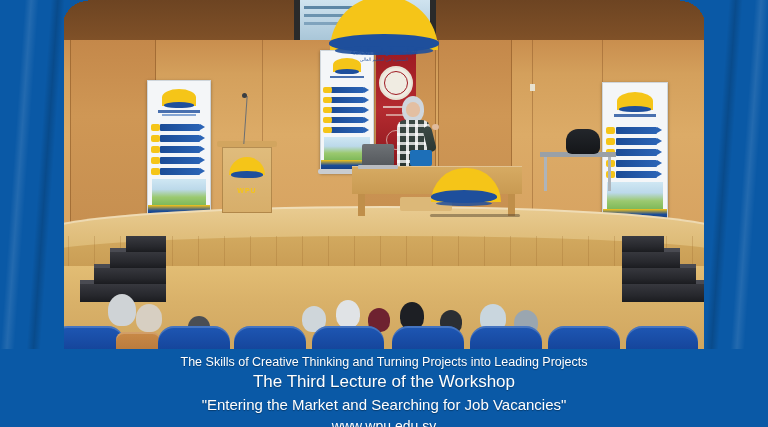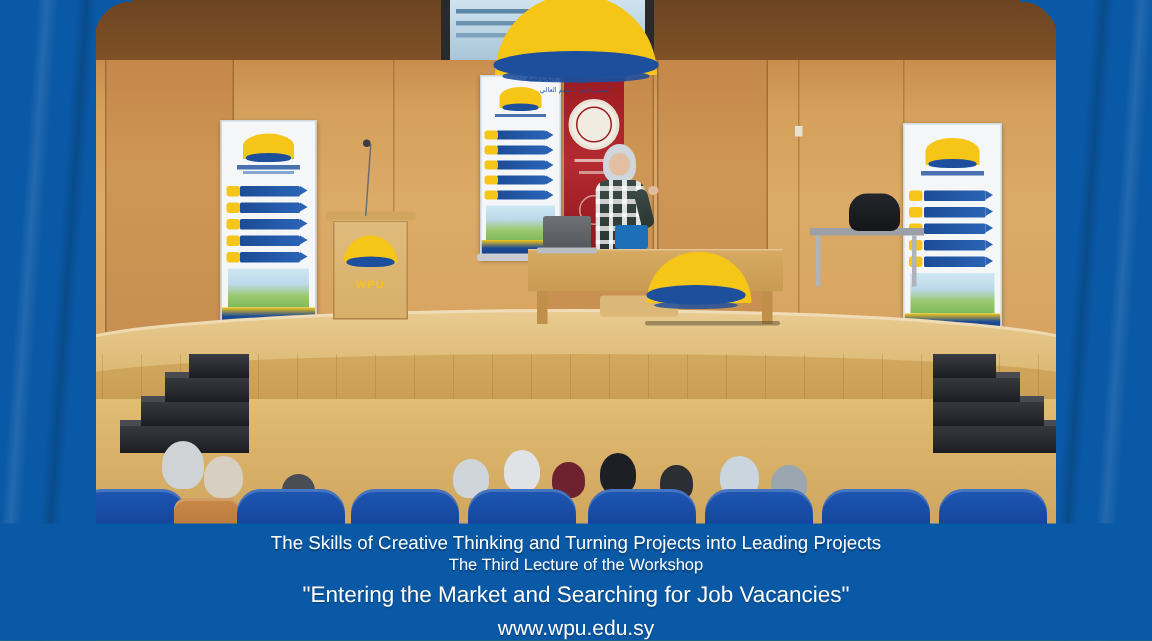--- a/index.html
+++ b/index.html
@@ -1,17 +1,17 @@
 <!DOCTYPE html>
 <html><head>
 <meta charset="utf-8">
 <style>
   html,body{margin:0;padding:0;background:#0a59a6;}
   body{width:768px;height:427px;overflow:hidden;font-family:"Liberation Sans",sans-serif;}
-  .stage-root{position:relative;width:768px;height:427px;background:#0f766e;overflow:hidden;}
+  .stage-root{position:relative;width:768px;height:427px;background:#d946ef;overflow:hidden;}
 
   
   .photo{
     position:absolute;left:62px;top:0;width:644px;height:352px;overflow:hidden;
     background:#b07a3c;
     border-bottom-left-radius:0;border-bottom-right-radius:0;
   }
   
   .photo-mask{position:absolute;inset:0;overflow:hidden;}
 
@@ -132,21 +132,21 @@
      background:linear-gradient(90deg,rgba(255,255,255,0) 0%,rgba(255,255,255,.10) 45%,rgba(255,255,255,0) 100%);
      transform:skewX(-4deg);}
   .streak.dark{background:linear-gradient(90deg,rgba(0,0,0,0) 0%,rgba(0,0,0,.16) 50%,rgba(0,0,0,0) 100%);}
 
   
   .caption{position:absolute;left:0;bottom:0;width:100%;height:78px;background:#0a59a6;z-index:30;
            display:flex;flex-direction:column;align-items:center;justify-content:flex-start;padding-top:6px;
            box-sizing:border-box;}
   .cap-line{color:#ffffff;text-align:center;line-height:1.25;text-shadow:0 1px 1px rgba(0,0,0,.35);}
   .cap-1{font-size:12.5px;}
-  .cap-2{font-size:11px;}
+  .cap-2{font-size:17px;}
   .cap-3{font-size:15px;margin-top:4px;}
   .cap-4{font-size:14px;margin-top:3px;}
 </style>
 </head>
 <body>
 
 <div class="stage-root">
 
   <div class="photo">
     <div class="photo-mask">

